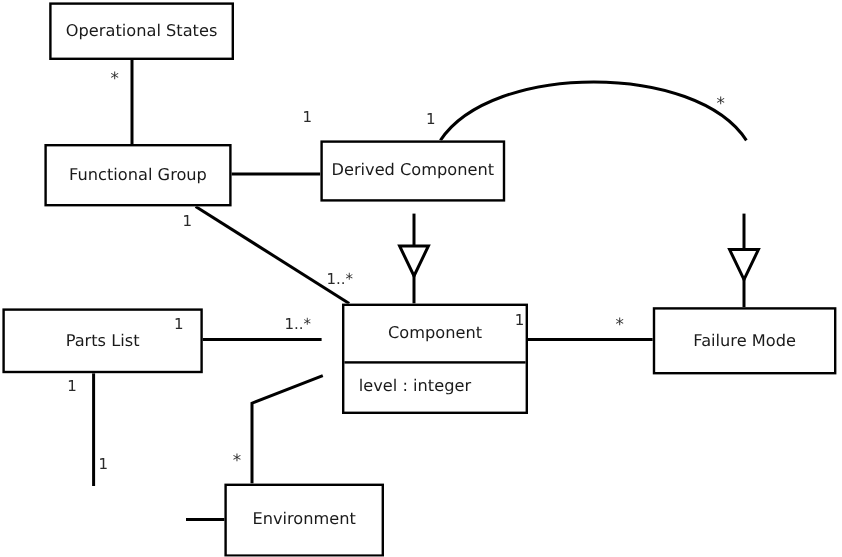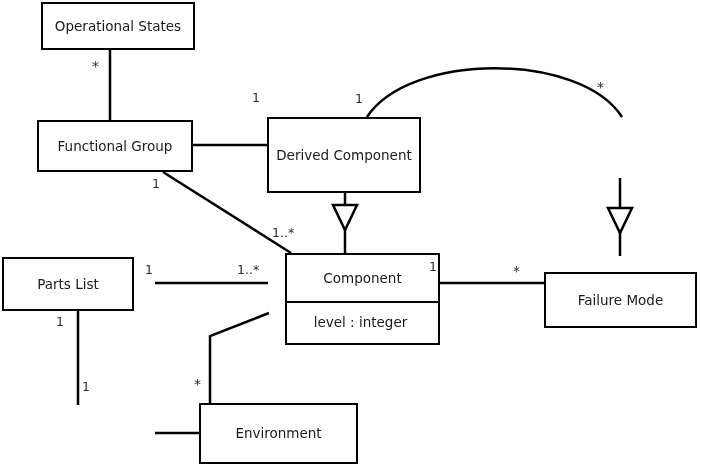--- a/index.html
+++ b/index.html
@@ -40,21 +40,20 @@
     color: #1a1a1a;
     line-height: 1.1;
     padding: 0 4px;
   }
   .uml-attrs {
     border-top: 2.5px solid #000000;
     display: flex;
     flex-direction: column;
     justify-content: center;
     padding: 4px 16px 4px 12px;
-    align-items: center;
   }
   .uml-attr {
     font-size: 13.5px;
     color: #1a1a1a;
     text-align: left;
     line-height: 1.15;
   }
   .mult {
     position: absolute;
     font-size: 12.5px;
@@ -100,42 +99,42 @@
   </svg>
 
   <div class="uml-class" style="left:41px; top:2px; width:154px; height:48px;">
     <div class="uml-name">Operational States</div>
   </div>
 
   <div class="uml-class" style="left:37px; top:120px; width:156px; height:52px;">
     <div class="uml-name">Functional Group</div>
   </div>
 
-  <div class="uml-class" style="left:267px; top:117px; width:154px; height:76px;">
+  <div class="uml-class" style="left:267px; top:117px; width:154px; height:51px;">
     <div class="uml-name">Derived Component</div>
   </div>
 
 
-  <div class="uml-class" style="left:2px; top:257px; width:132px; height:54px;">
+  <div class="uml-class" style="left:2px; top:257px; width:167px; height:54px;">
     <div class="uml-name">Parts List</div>
   </div>
 
   <div class="uml-class" style="left:268px; top:253px; width:155px; height:92px;margin-left:17px;">
     <div class="uml-name">Component</div>
     <div class="uml-attrs" style="height:32px;">
       <div class="uml-attr">level : integer</div>
     </div>
   </div>
 
-  <div class="uml-class" style="left:544px; top:256px; width:153px; height:56px;margin-top:16px;">
+  <div class="uml-class" style="left:544px; top:256px; width:153px; height:56px;">
     <div class="uml-name">Failure Mode</div>
   </div>
 
 
-  <div class="uml-class" style="left:199px; top:403px; width:159px; height:61px;">
+  <div class="uml-class" style="left:187px; top:403px; width:133px; height:61px;">
     <div class="uml-name">Environment</div>
   </div>
 
   <div class="mult star" style="left:92px; top:59px;">*</div>
 
   <div class="mult" style="left:252px; top:92px;">1</div>
 
   <div class="mult" style="left:355px; top:93px;">1</div>
 
   <div class="mult star" style="left:597px; top:80px;">*</div>

